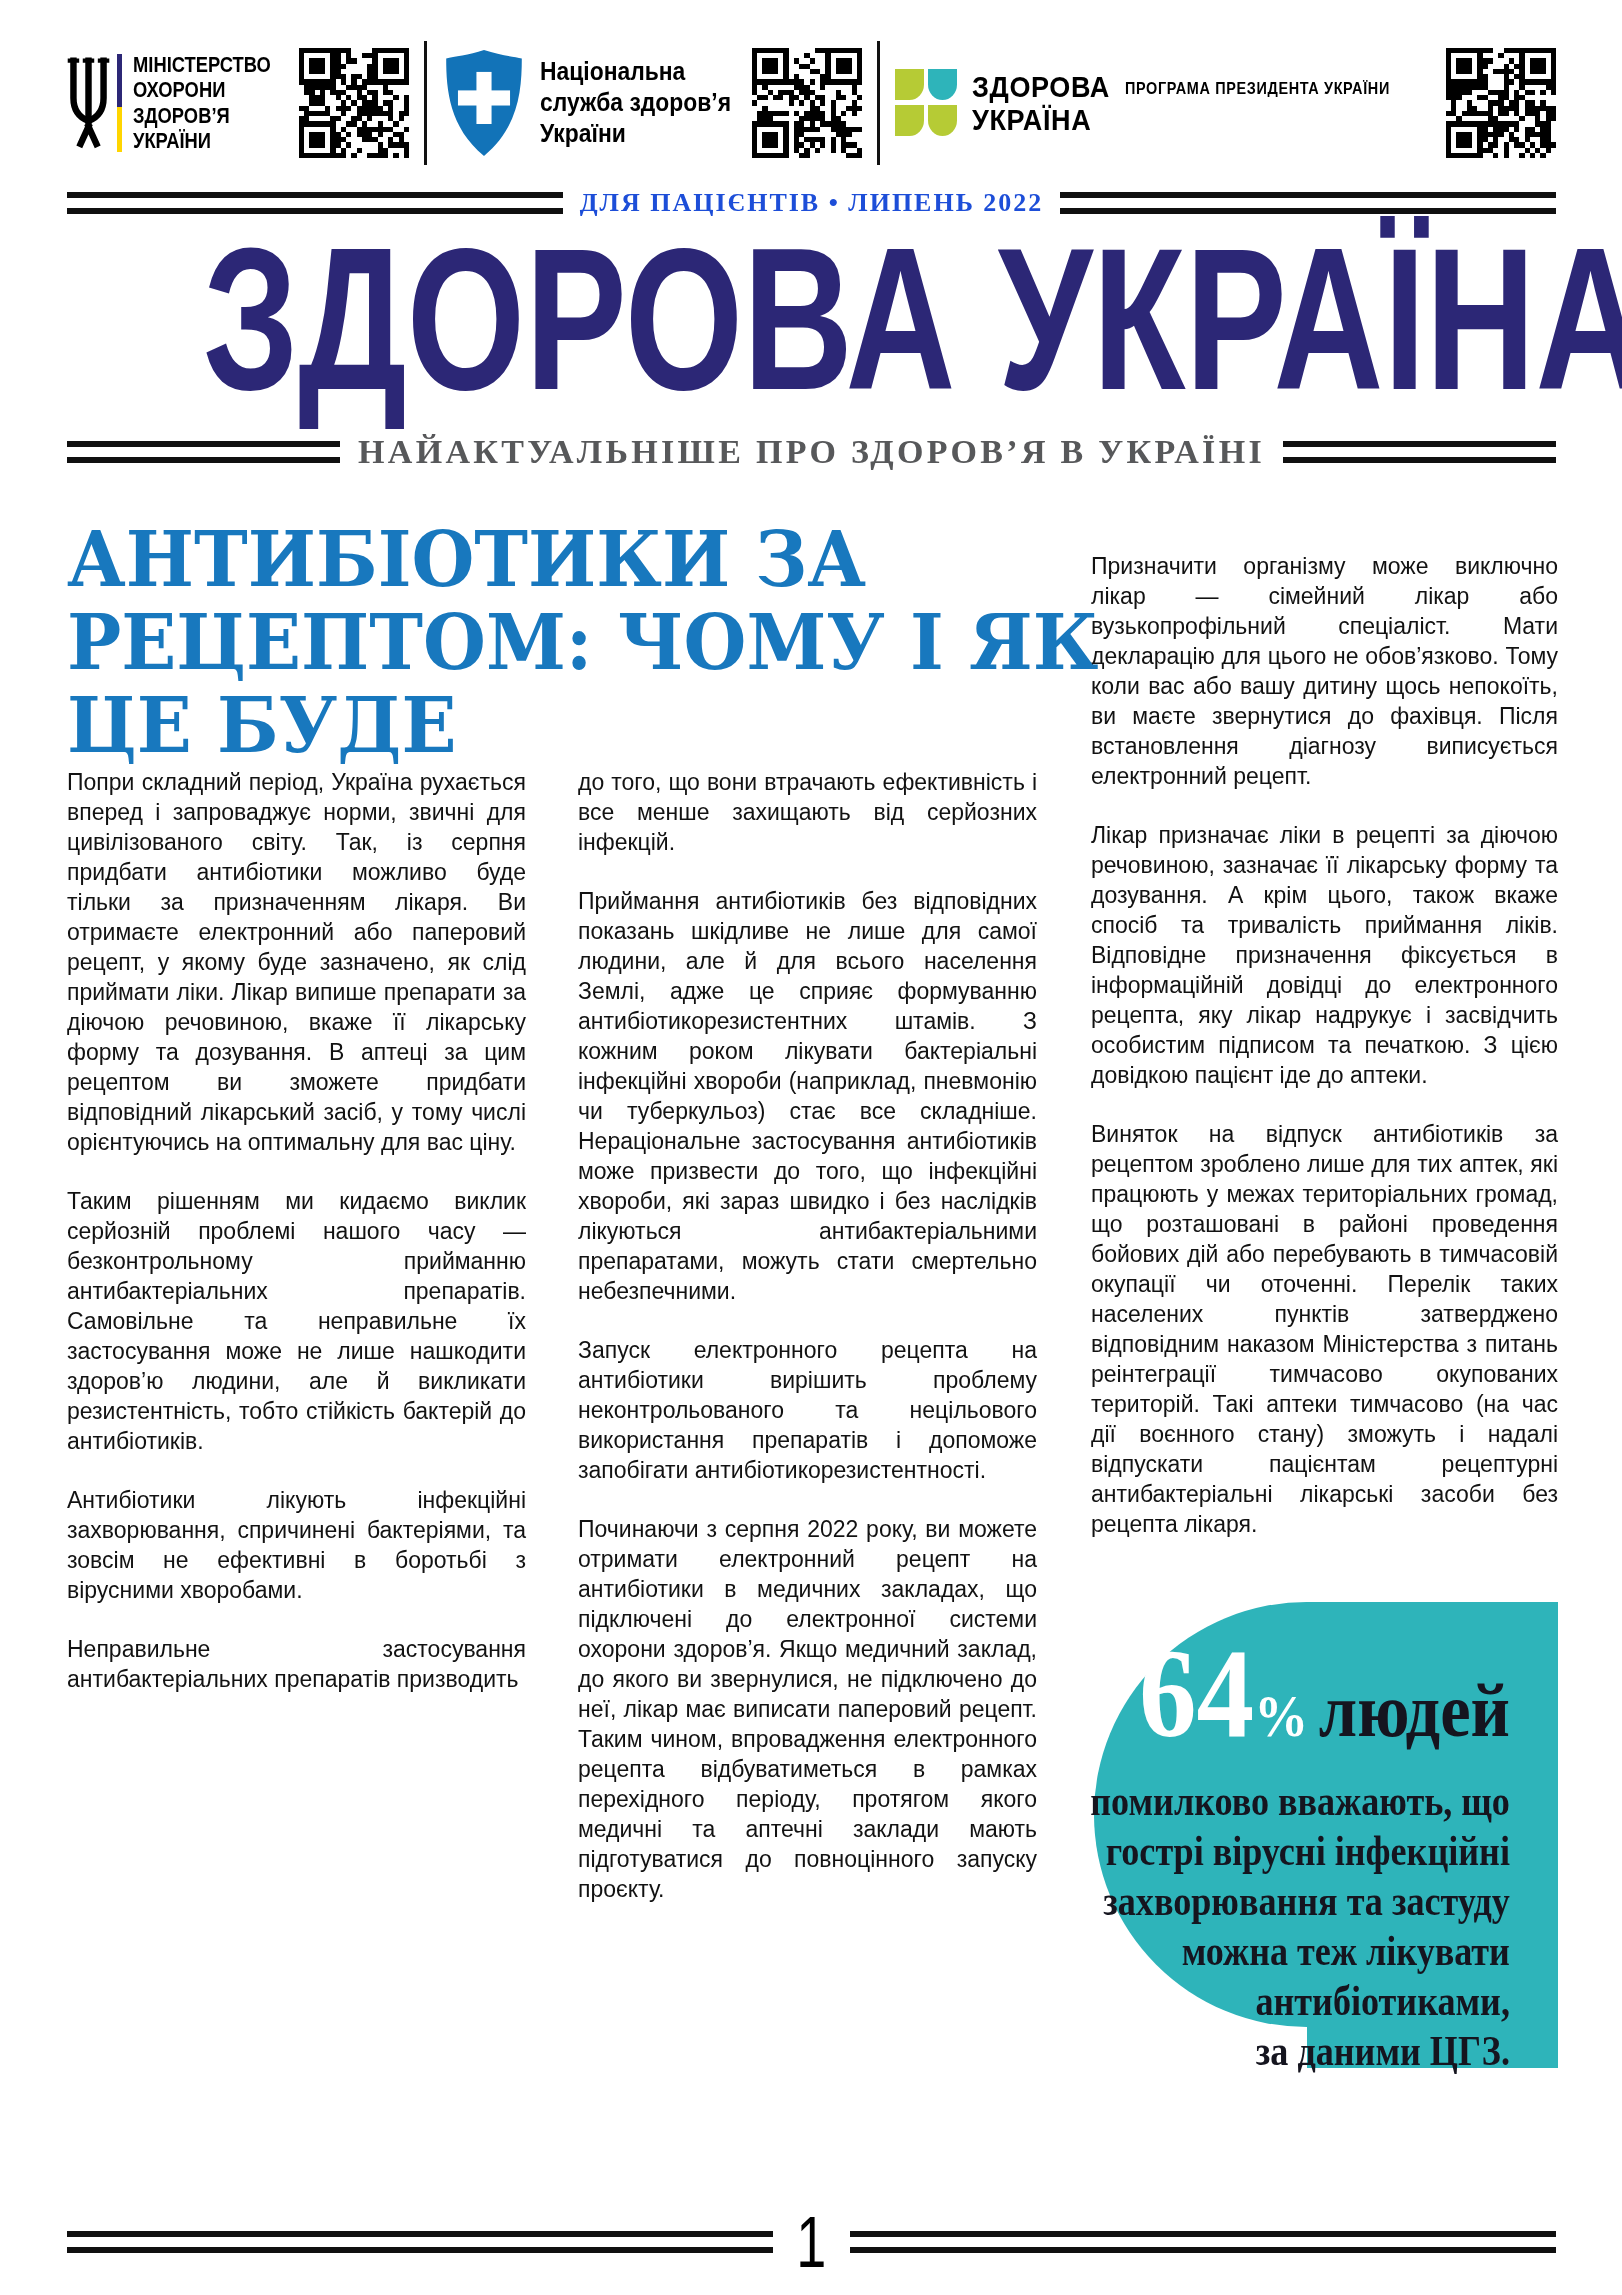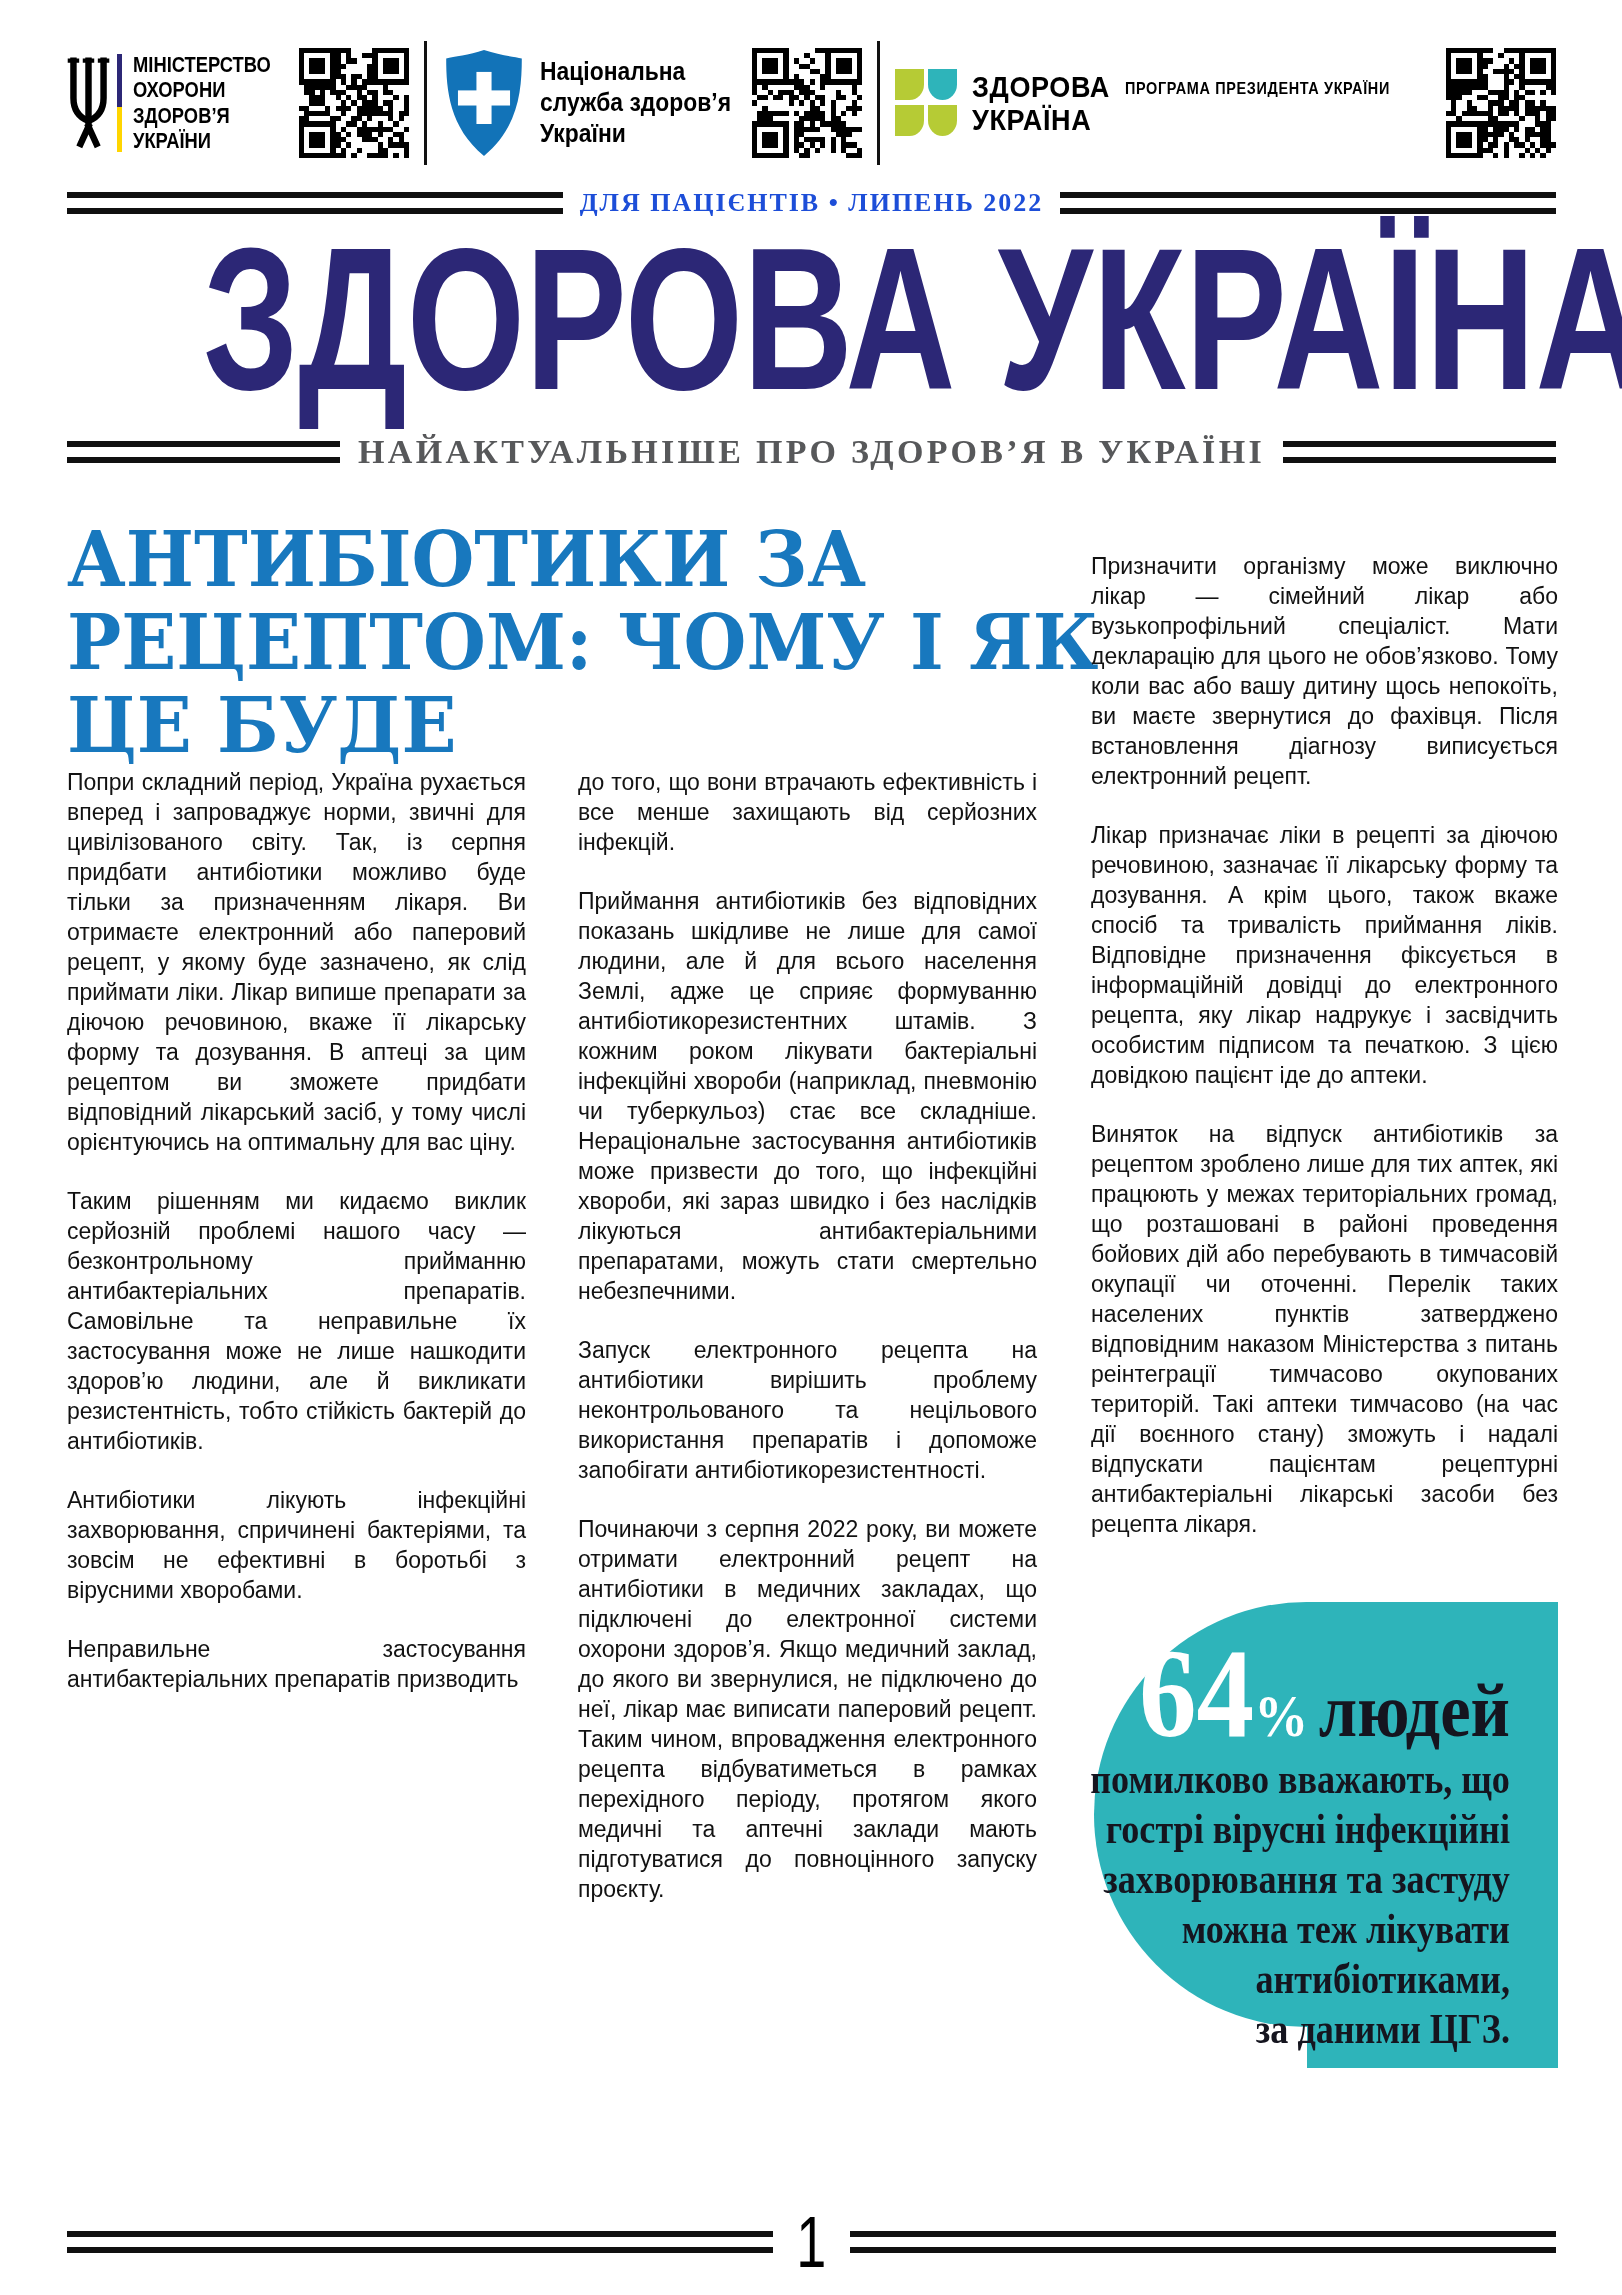--- a/index.html
+++ b/index.html
@@ -64,21 +64,21 @@
 
   
   .stat-blob{position:relative;width:467px;height:466px;margin-top:63px;}
   .blob-circle{position:absolute;left:2.6px;top:0;width:425px;height:425px;border-radius:50%;background:var(--teal);}
   .blob-rect{position:absolute;left:216px;top:0;right:0;height:466px;background:var(--teal);}
   .blob-text{position:absolute;top:42px;right:48px;text-align:right;}
   .stat-line{white-space:nowrap;font-family:"Liberation Serif",serif;font-weight:700;transform:scaleX(.9);transform-origin:100% 50%;}
   .stat-num{font-size:128px;line-height:98px;color:#fff;}
   .stat-pct{font-size:60px;color:#fff;}
   .stat-label{font-size:76px;color:#15151f;margin-left:11.8px;}
-  .blob-lines{}
+  .blob-lines{margin-top:22px;}
   .blob-lines div{font-family:"Liberation Serif",serif;font-weight:700;font-size:42px;line-height:50px;color:#15151f;white-space:nowrap;transform:scaleX(.86);transform-origin:100% 50%;}
 
   
   .footer{position:absolute;left:67px;right:67px;bottom:17px;display:flex;align-items:center;}
   .page-num{font-size:72px;line-height:72px;font-weight:400;color:#000;padding:0 18.3px;transform:scaleX(.75);}
 </style>
 </head>
 <body>
 
 <div class="page">

